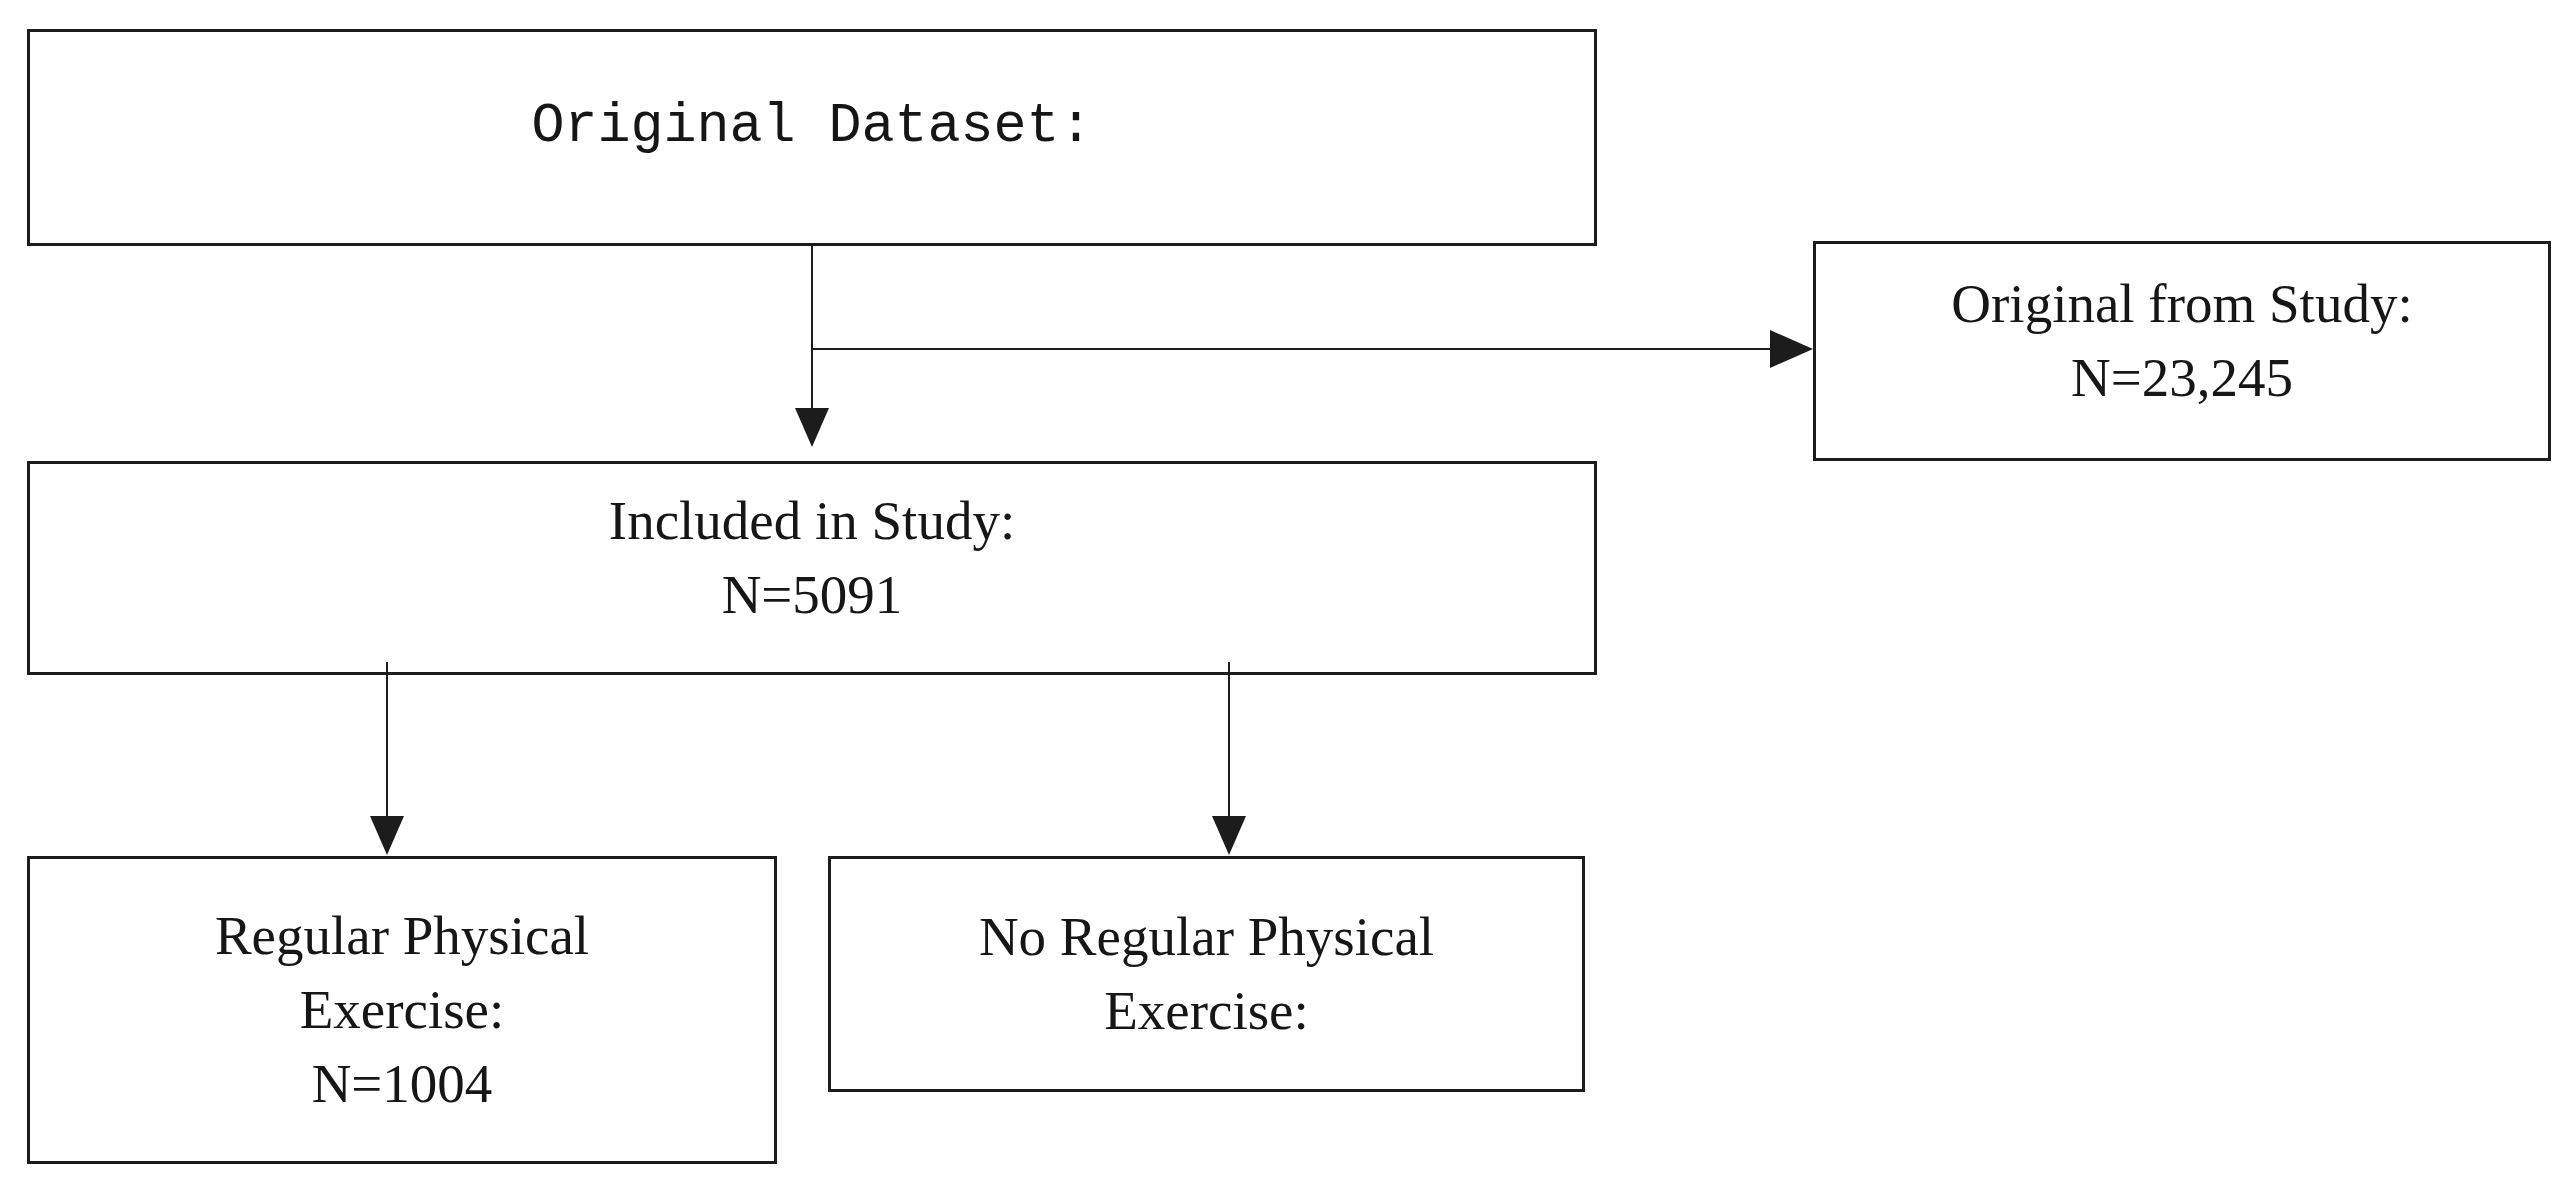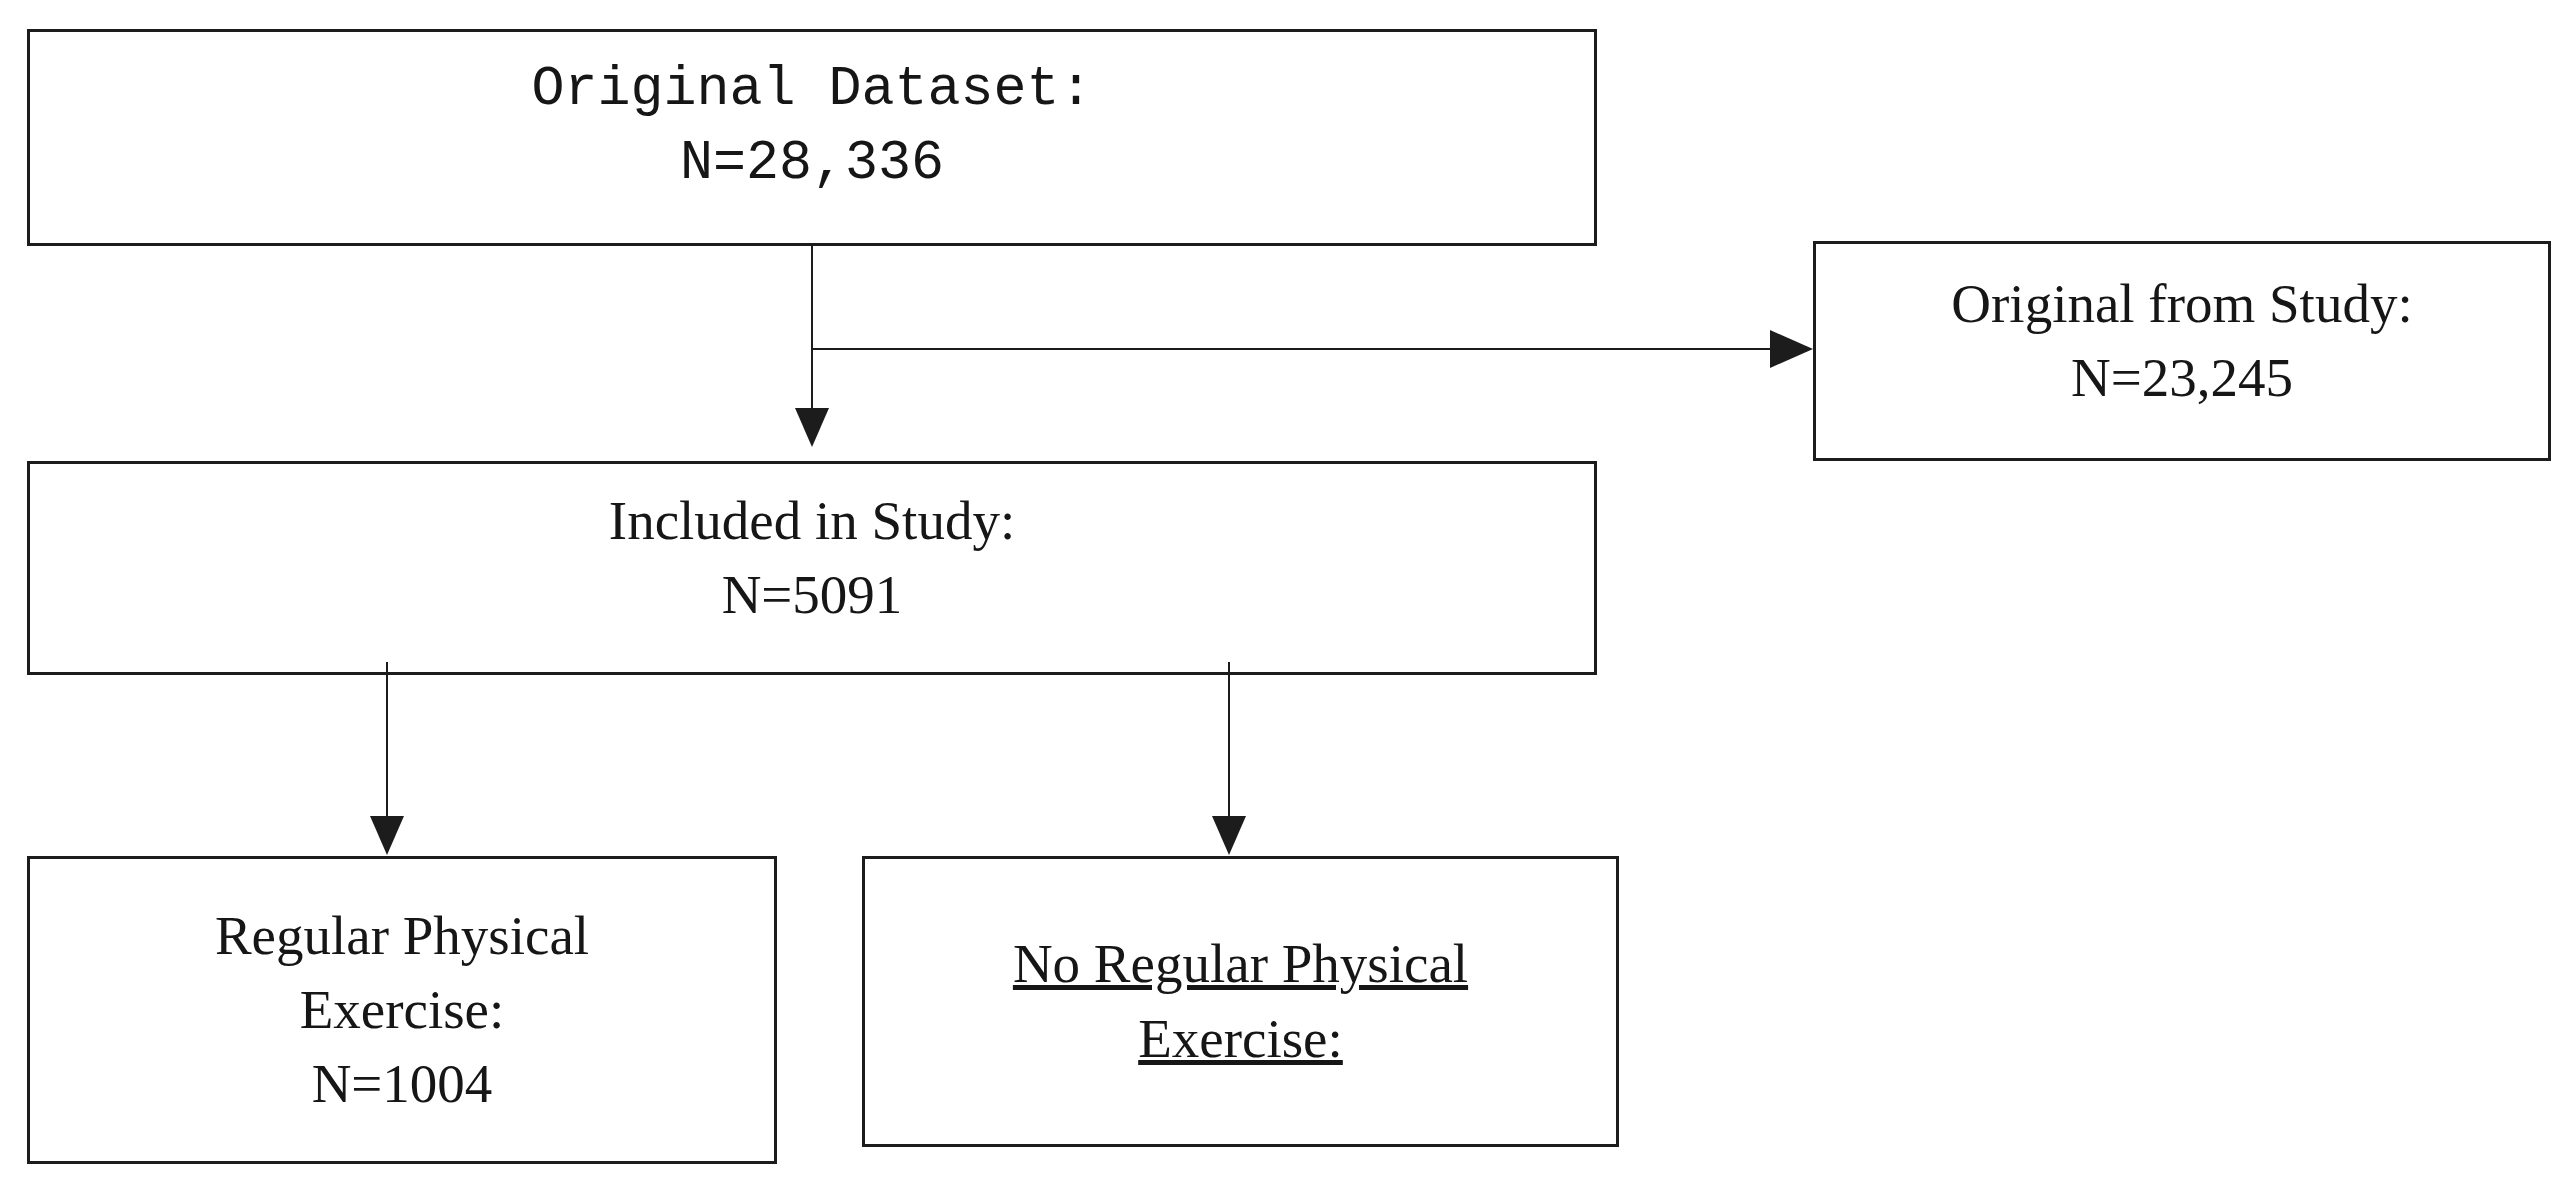--- a/index.html
+++ b/index.html
@@ -31,21 +31,21 @@
   }
   .node span { display: block; white-space: nowrap; }
 
   
   .bias-up { padding-bottom: 20.4px; }
 
   .node-original  { left: 27px;   top: 29px;   width: 1570px; height: 217px; font-family: Liberation Mono, monospace; }
   .node-excluded  { left: 1813px; top: 241px;  width: 738px;  height: 220px; }
   .node-included  { left: 27px;   top: 461px;  width: 1570px; height: 214px; }
   .node-regular   { left: 27px;   top: 856px; width: 750px;  height: 308px; justify-content: center; }
-  .node-noregular { left: 862px; top: 856px; width: 757px;  height: 291px; text-decoration: underline; }
+  .node-noregular { left: 828px; top: 856px; width: 757px;  height: 236px; }
 
   .line {
     position: absolute;
     background: #1c1c1c;
   }
   .vline { width: 2.4px; }
   .hline { height: 2.4px; }
 
   .v-top-to-included { left: 811px; top: 246px;  height: 166px; }
   .h-branch-excluded { left: 811px; top: 348px;  width: 959px; }
@@ -72,21 +72,20 @@
   .a-into-regular   { left: 370px;  top: 816px; }
   .a-into-noregular { left: 1212px; top: 816px; }
 </style>
 </head>
 <body>
 
 <div class="canvas">
 
   <div class="node node-original bias-up">
     <span>Original Dataset:</span>
-    <span>N=28,336</span>
   </div>
 
   <div class="node node-excluded bias-up">
     <span>Original from Study:</span>
     <span>N=23,245</span>
   </div>
 
   <div class="node node-included bias-up">
     <span>Included in Study:</span>
     <span>N=5091</span>

